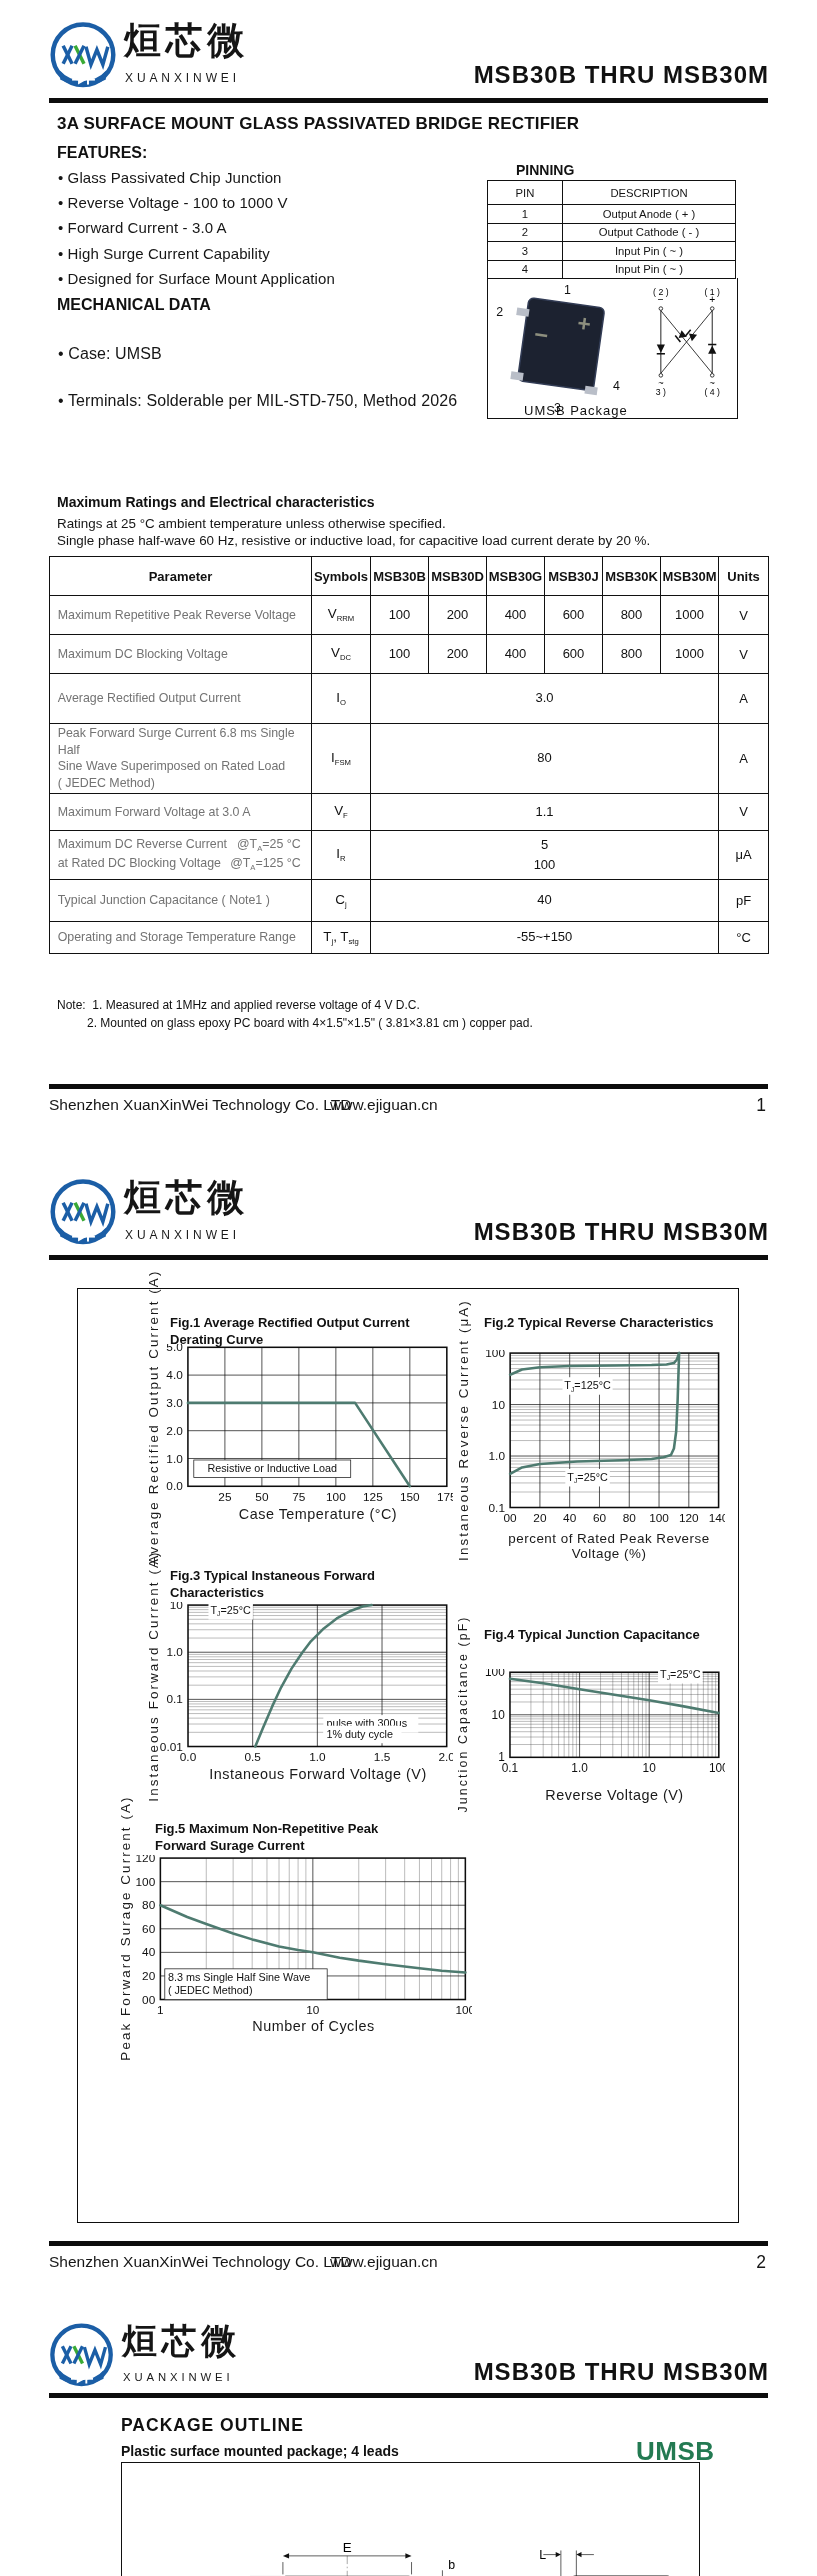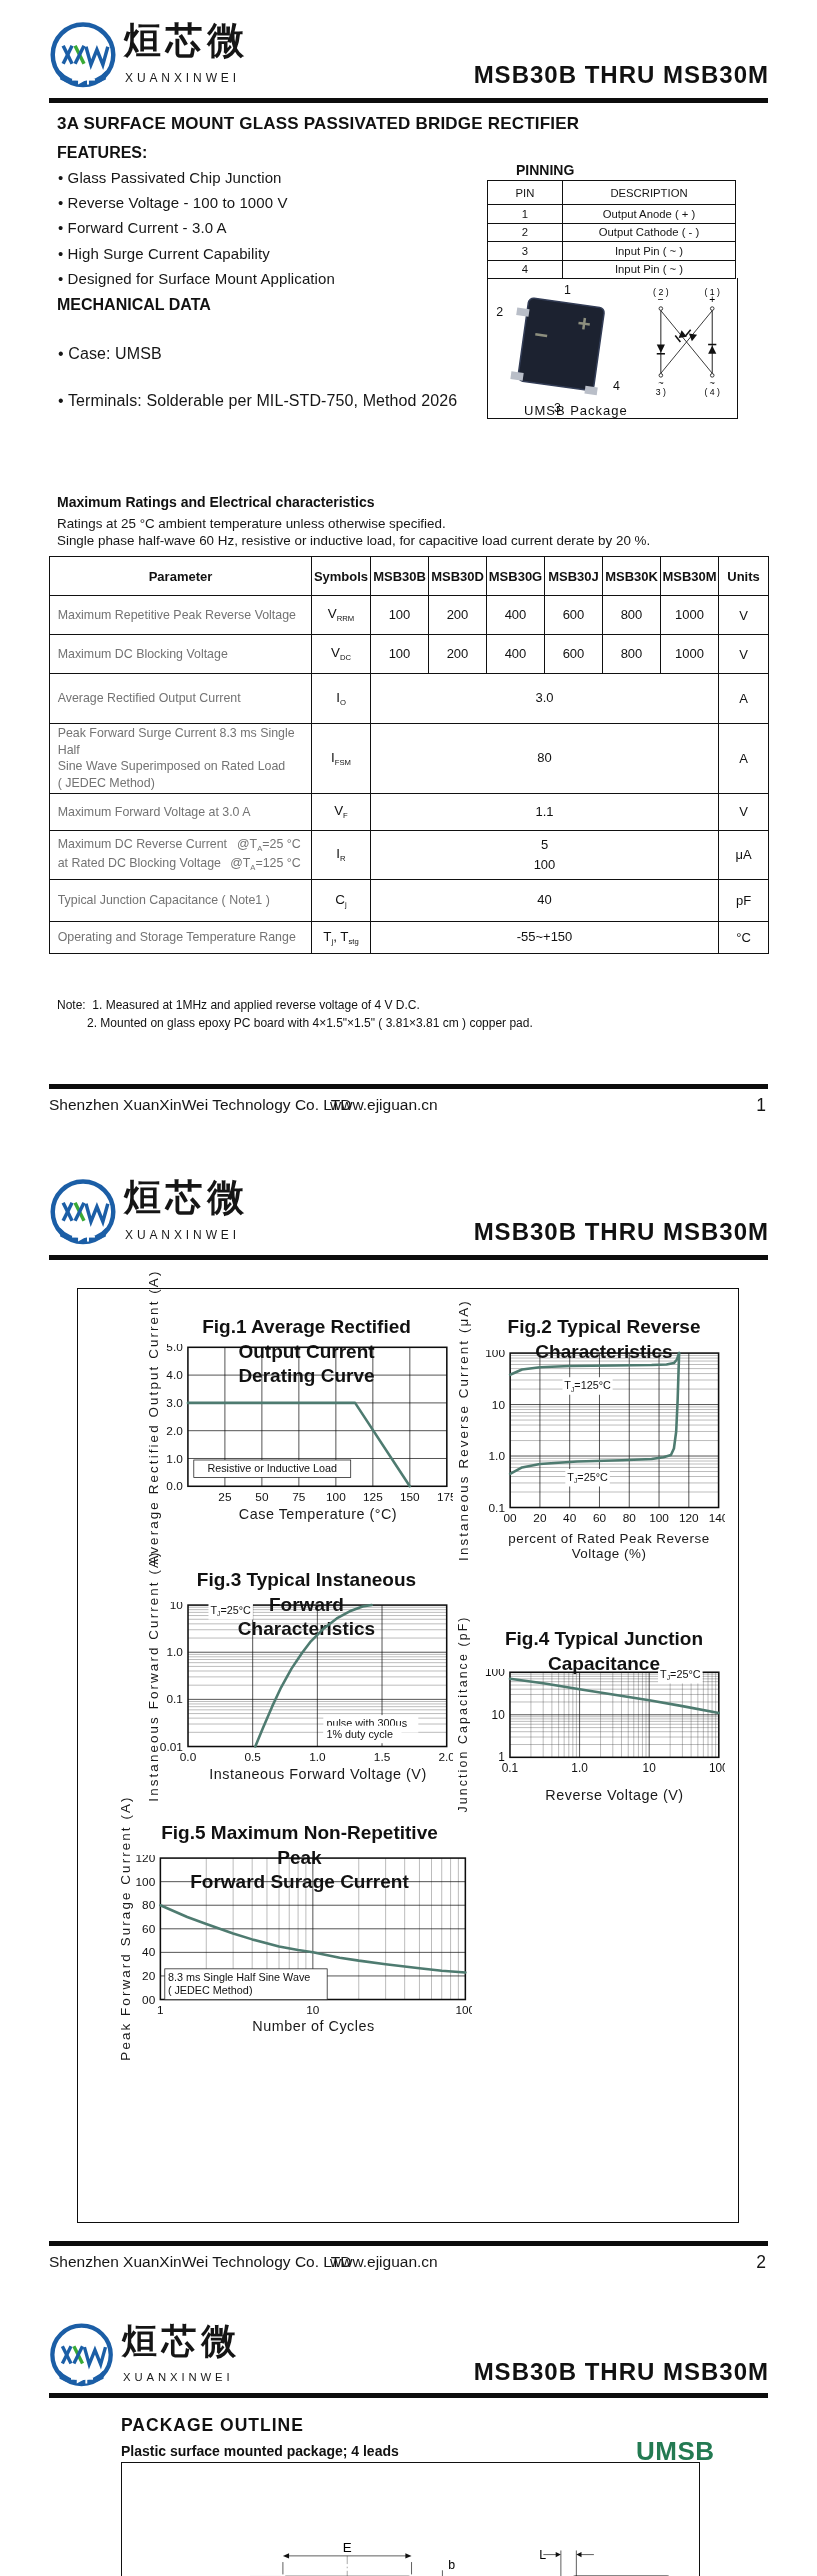--- a/index.html
+++ b/index.html
@@ -27,21 +27,21 @@
   .rt th{border:0.9px solid #111;border-bottom:1.5px solid #111;font-size:13px;font-weight:bold;}
   .rt td{border:0.9px solid #111;}
   .rt-param{text-align:left;padding-left:7.7px;font-size:12.4px;line-height:1.35;color:#737373;}
   .pline-flex{display:flex;justify-content:space-between;padding-right:9.3px;}
   .rt-sym{text-align:center;font-size:13.4px;}
   .rt-val{text-align:center;font-size:13px;line-height:1.55;}
   .rt-unit{text-align:center;font-size:13px;}
   .sub{font-size:7.7px;vertical-align:-3.1px;}
   
   .figbox{position:absolute;border:1.5px solid #0d0d0d;background:#fff;}
-  .ftitle{position:absolute;font-size:19px;font-weight:bold;text-align:center;line-height:1.3;}
+  .ftitle{position:absolute;font-size:13px;font-weight:bold;text-align:left;line-height:1.3;}
   .ylab{position:absolute;white-space:nowrap;font-size:13.4px;letter-spacing:2.1px;color:#1a1a1a;
         transform:translate(-50%,-50%) rotate(-90deg);}
   .xlab{position:absolute;text-align:center;font-size:14.4px;letter-spacing:0.5px;color:#1a1a1a;}
   .footer-bar{position:absolute;left:49px;width:719px;height:4.6px;background:#0c0c0c;}
   .footer-txt{position:absolute;font-size:15.5px;color:#161616;white-space:nowrap;}
   .pageno{position:absolute;right:52px;font-size:17.5px;}
 </style>
 </head>
 <body>
 
@@ -221,21 +221,21 @@
             <tr style="height: 50px;">
               <td class="rt-param">
                 <div>Average Rectified Output Current</div>
               </td>
               <td class="rt-sym">I<span class="sub">O</span></td>
               <td class="rt-val" colspan="6">3.0</td>
               <td class="rt-unit">A</td>
             </tr>
             <tr style="height: 60px;">
               <td class="rt-param">
-                <div>Peak Forward Surge Current 8.3 ms Single Half</div>
+                <div>Peak Forward Surge Current 6.8 ms Single Half</div>
                 <div>Sine Wave Superimposed on Rated Load</div>
                 <div>( JEDEC Method)</div>
               </td>
               <td class="rt-sym">I<span class="sub">FSM</span></td>
               <td class="rt-val" colspan="6">80</td>
               <td class="rt-unit">A</td>
             </tr>
             <tr style="height: 37px;">
               <td class="rt-param">
                 <div>Maximum  Forward Voltage at 3.0 A</div>

